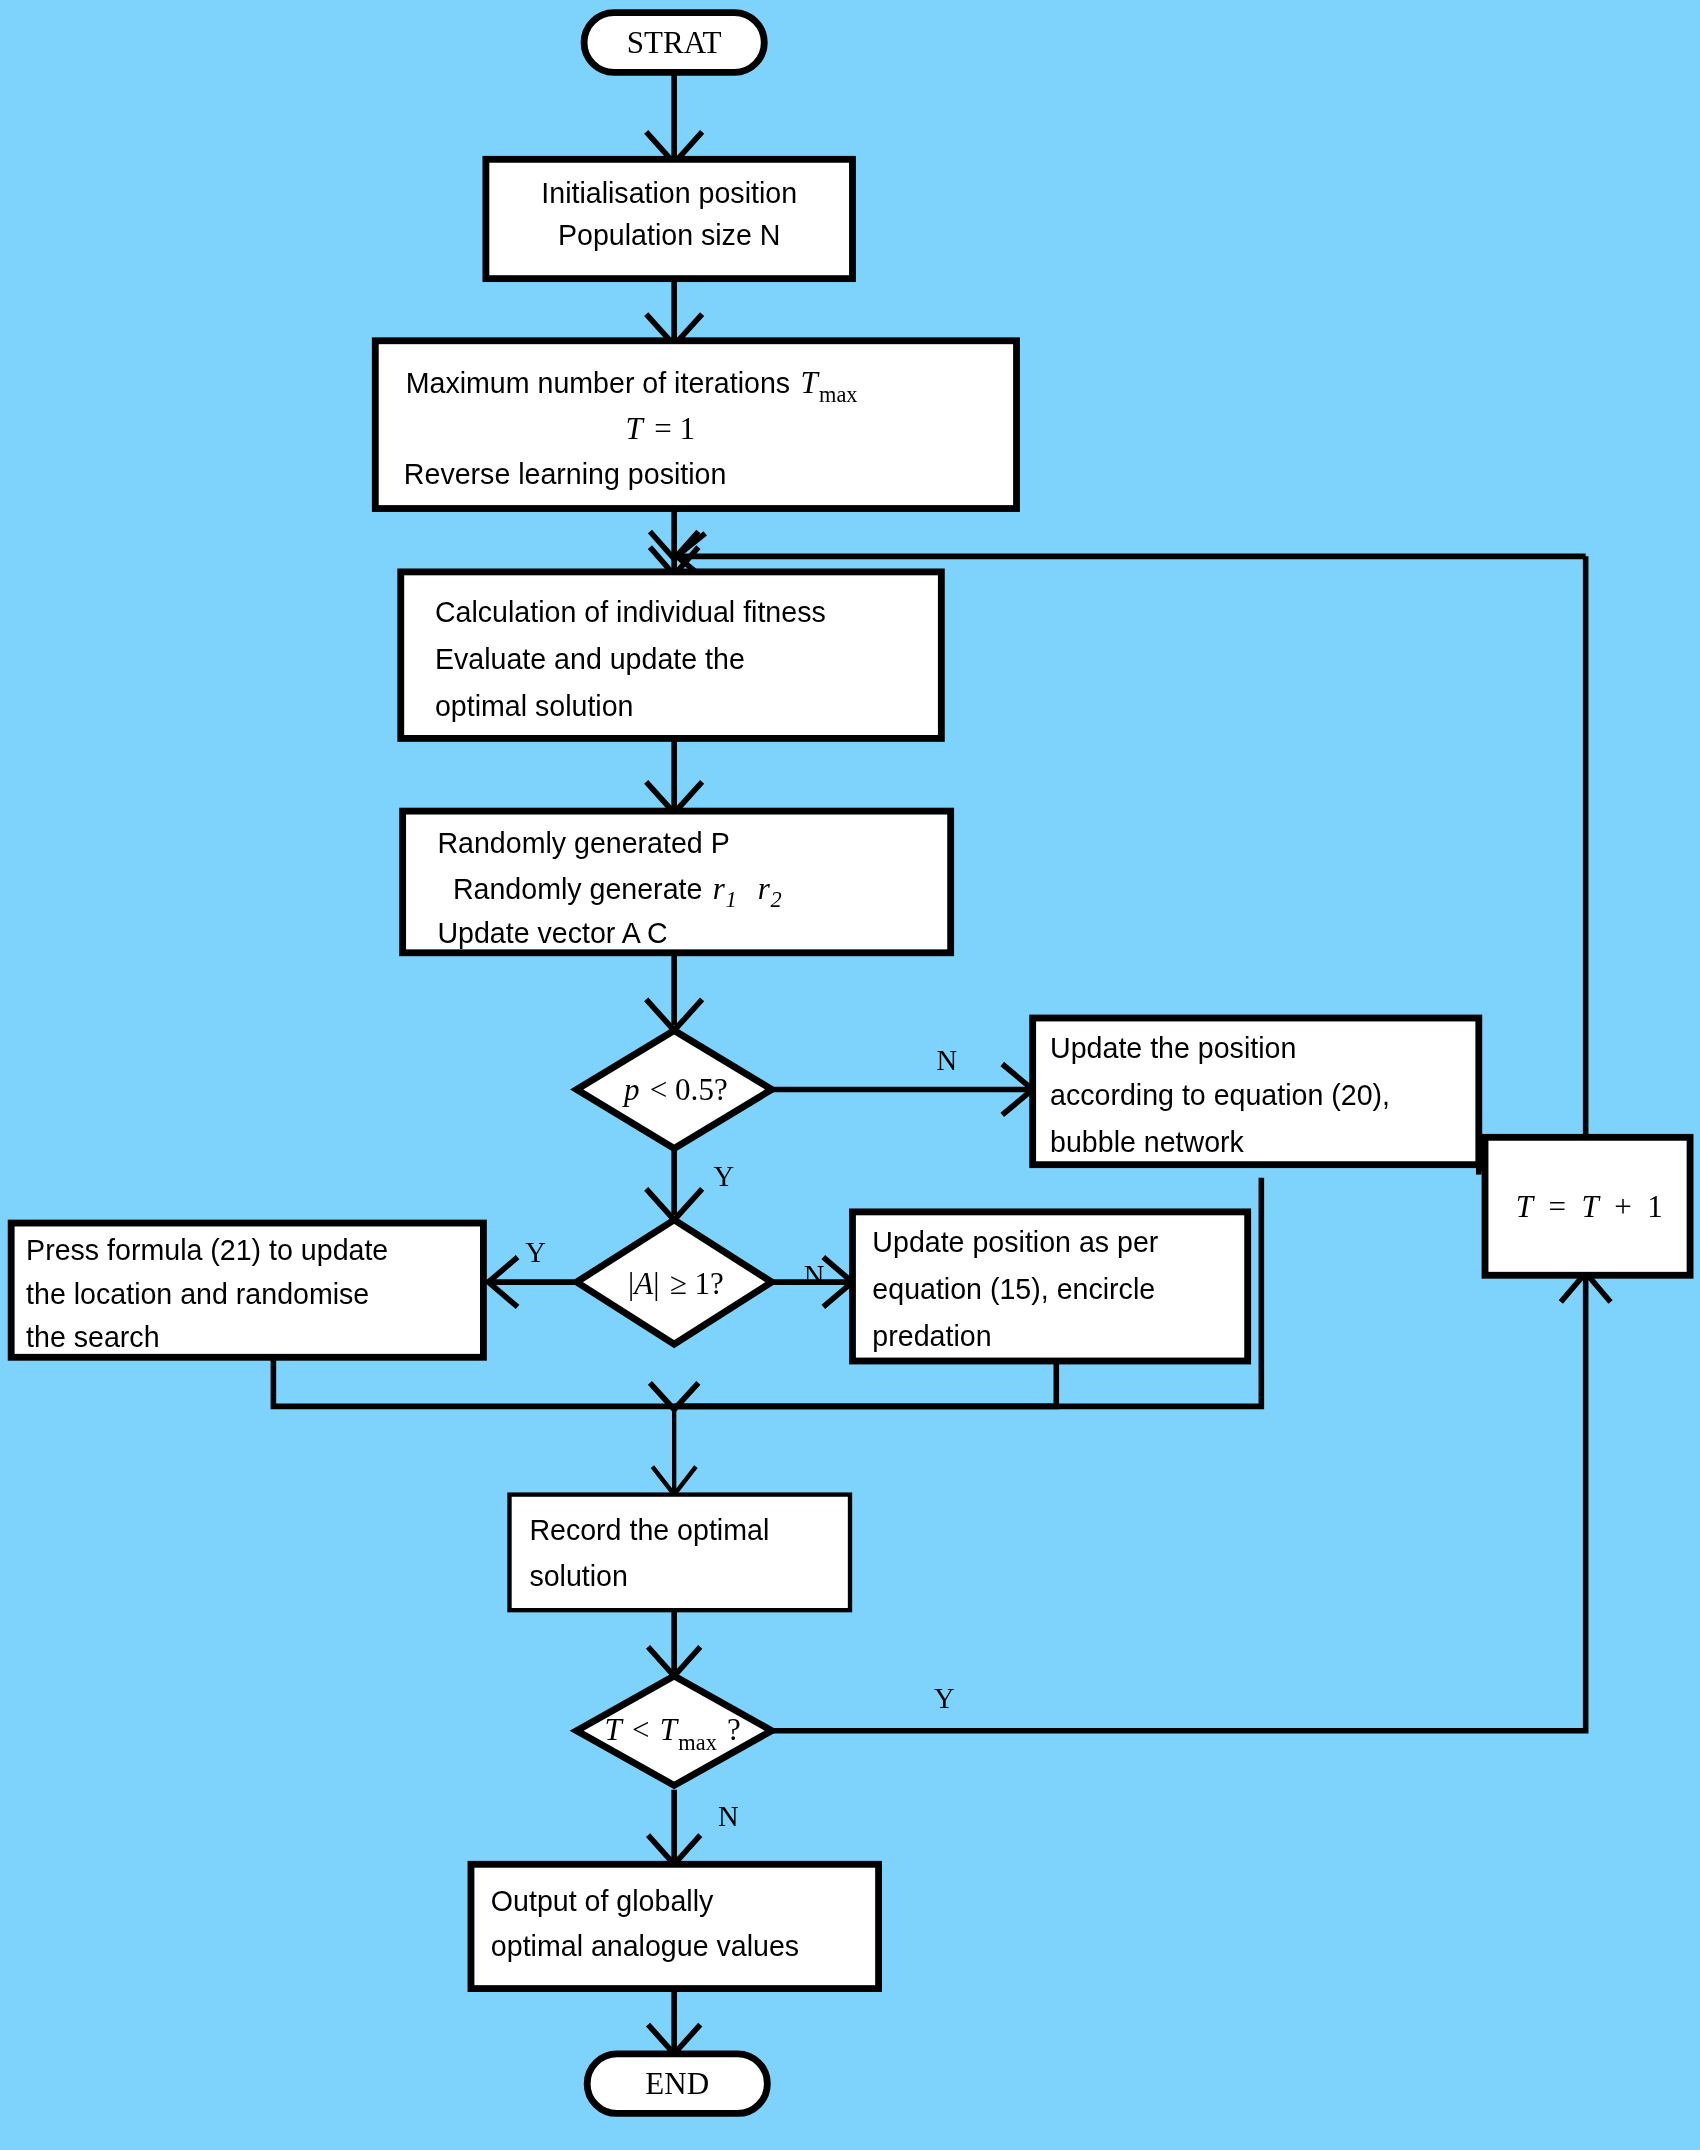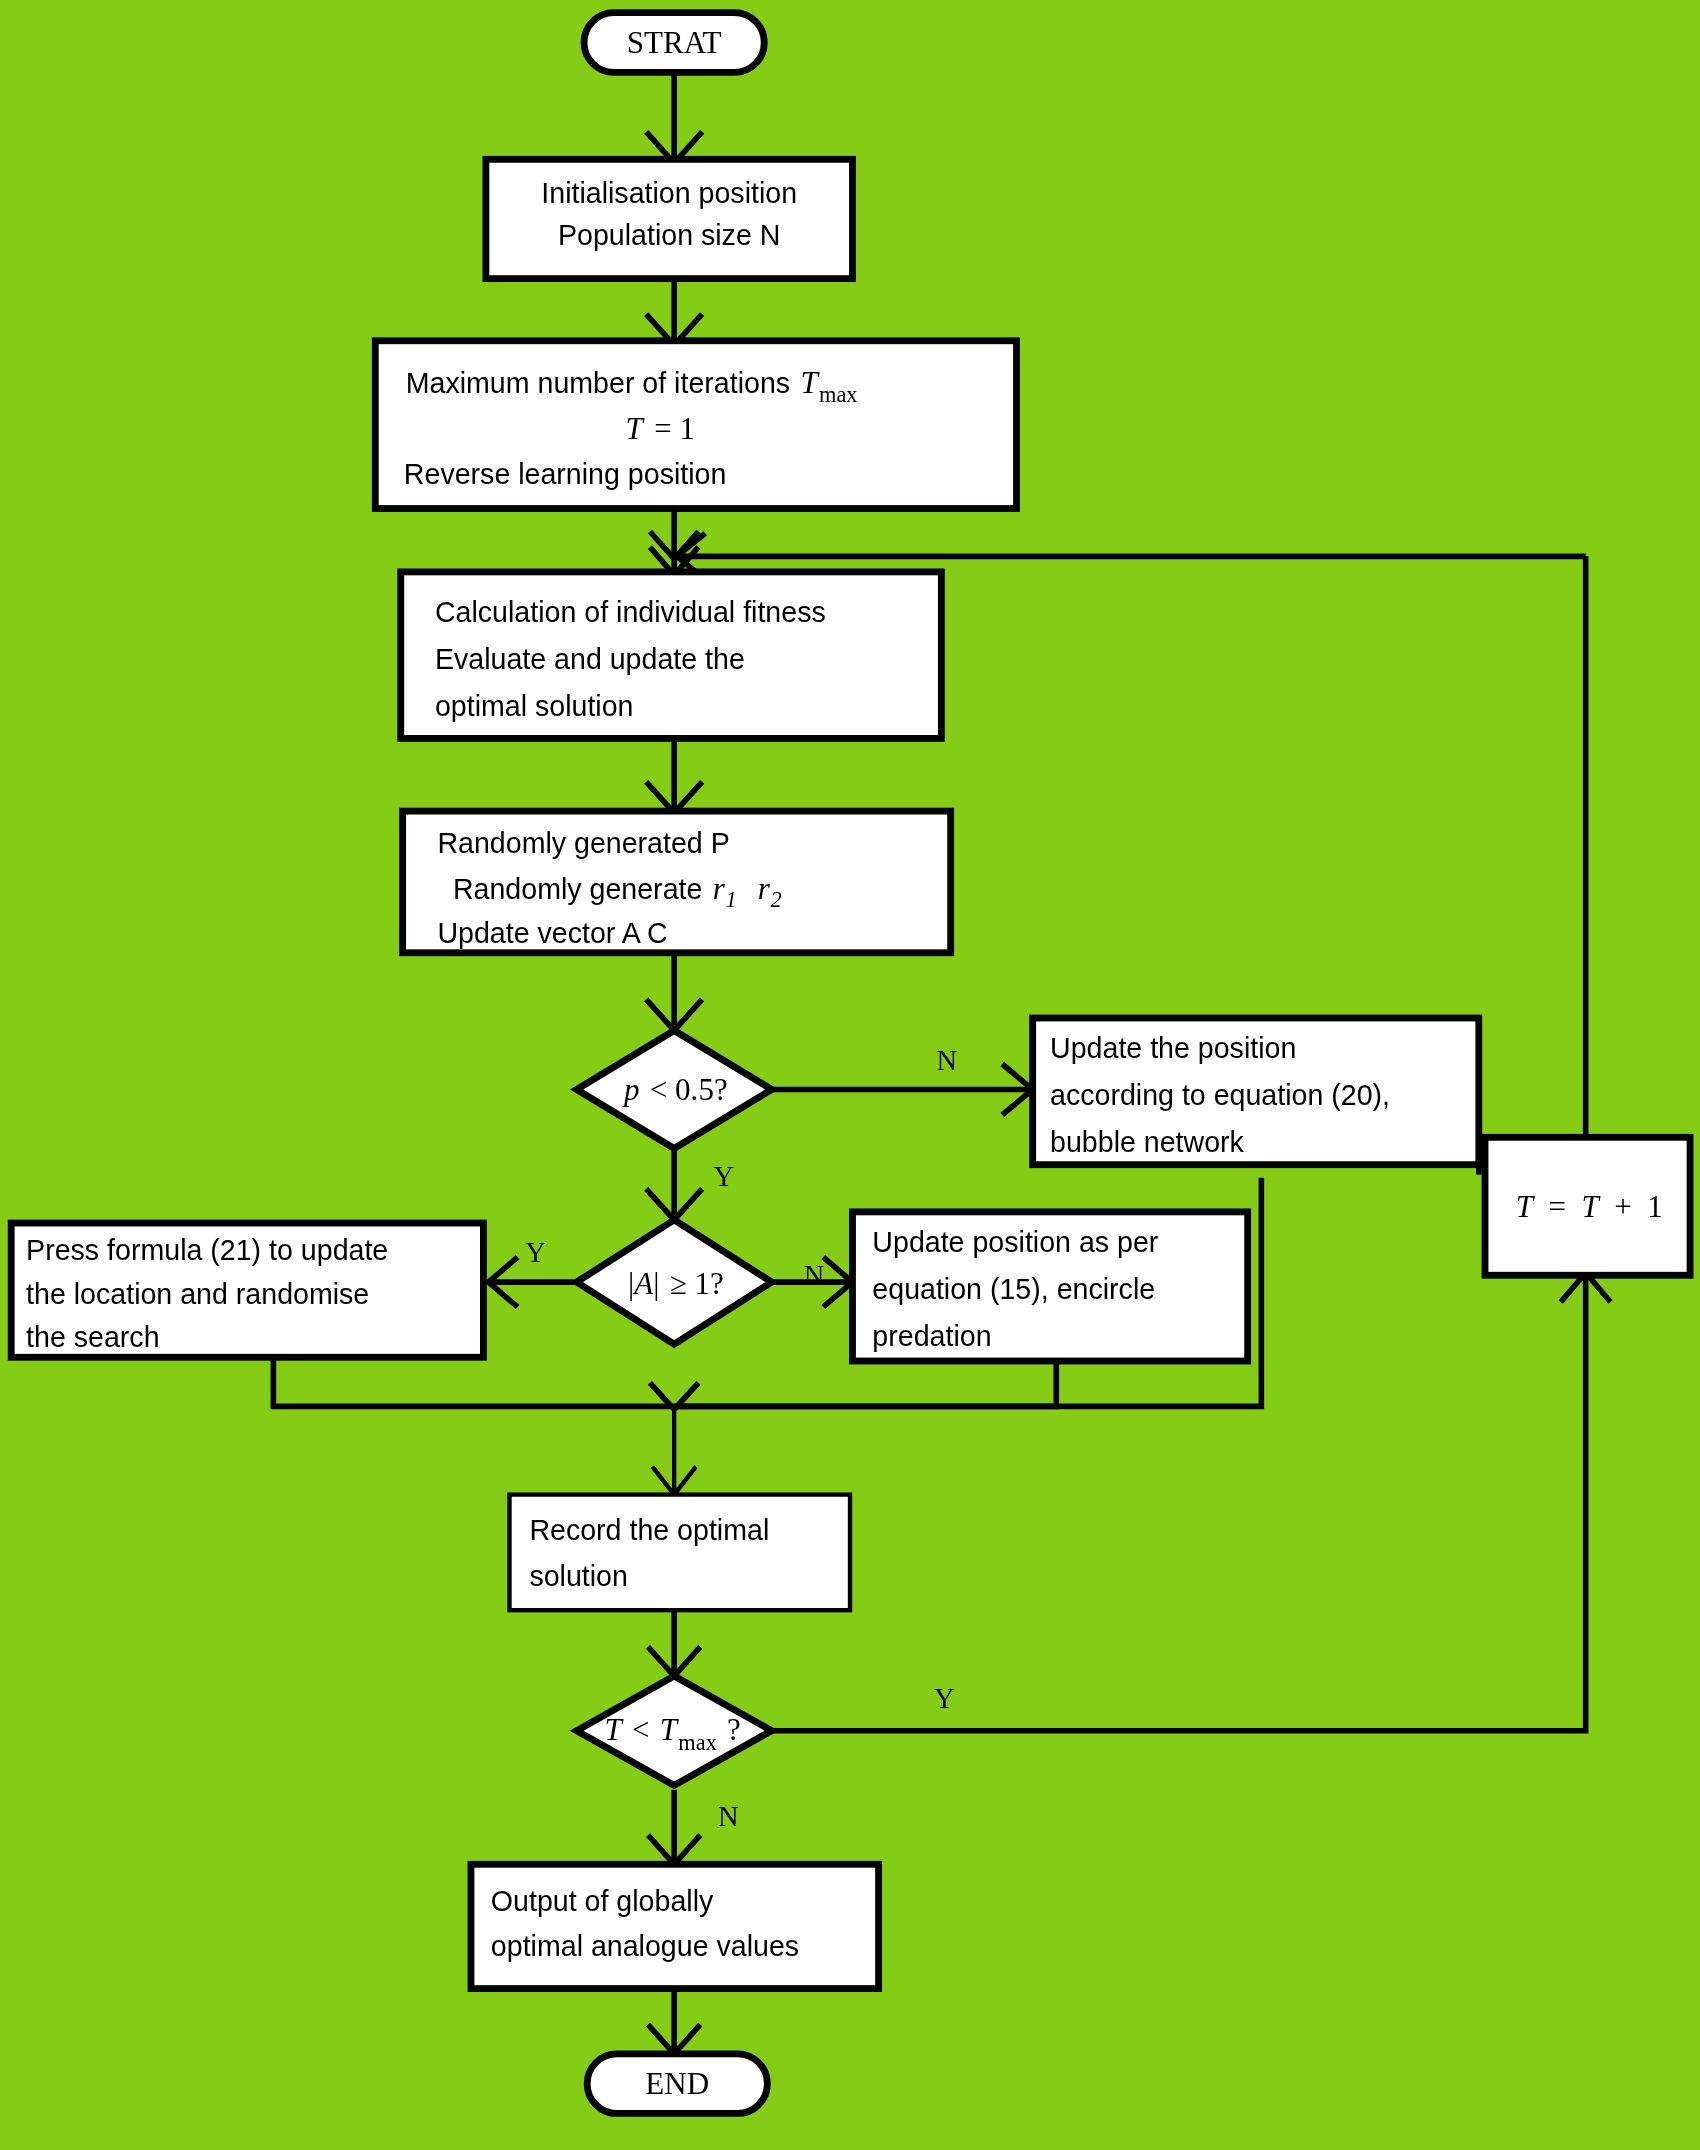--- a/index.html
+++ b/index.html
@@ -11,21 +11,21 @@
   body {
     width: 1700px;
     height: 2151px;
     font-family: "Liberation Sans", sans-serif;
     overflow: hidden;
   }
   #flow-root {
     position: relative;
     width: 1700px;
     height: 2151px;
-    background: #84cc16;
+    background: #7dd3fc;
   }
   svg.flow {
     display: block;
     width: 1700px;
     height: 2151px;
   }
   
   .shape {
     fill: #ffffff;
     stroke: #000000;

